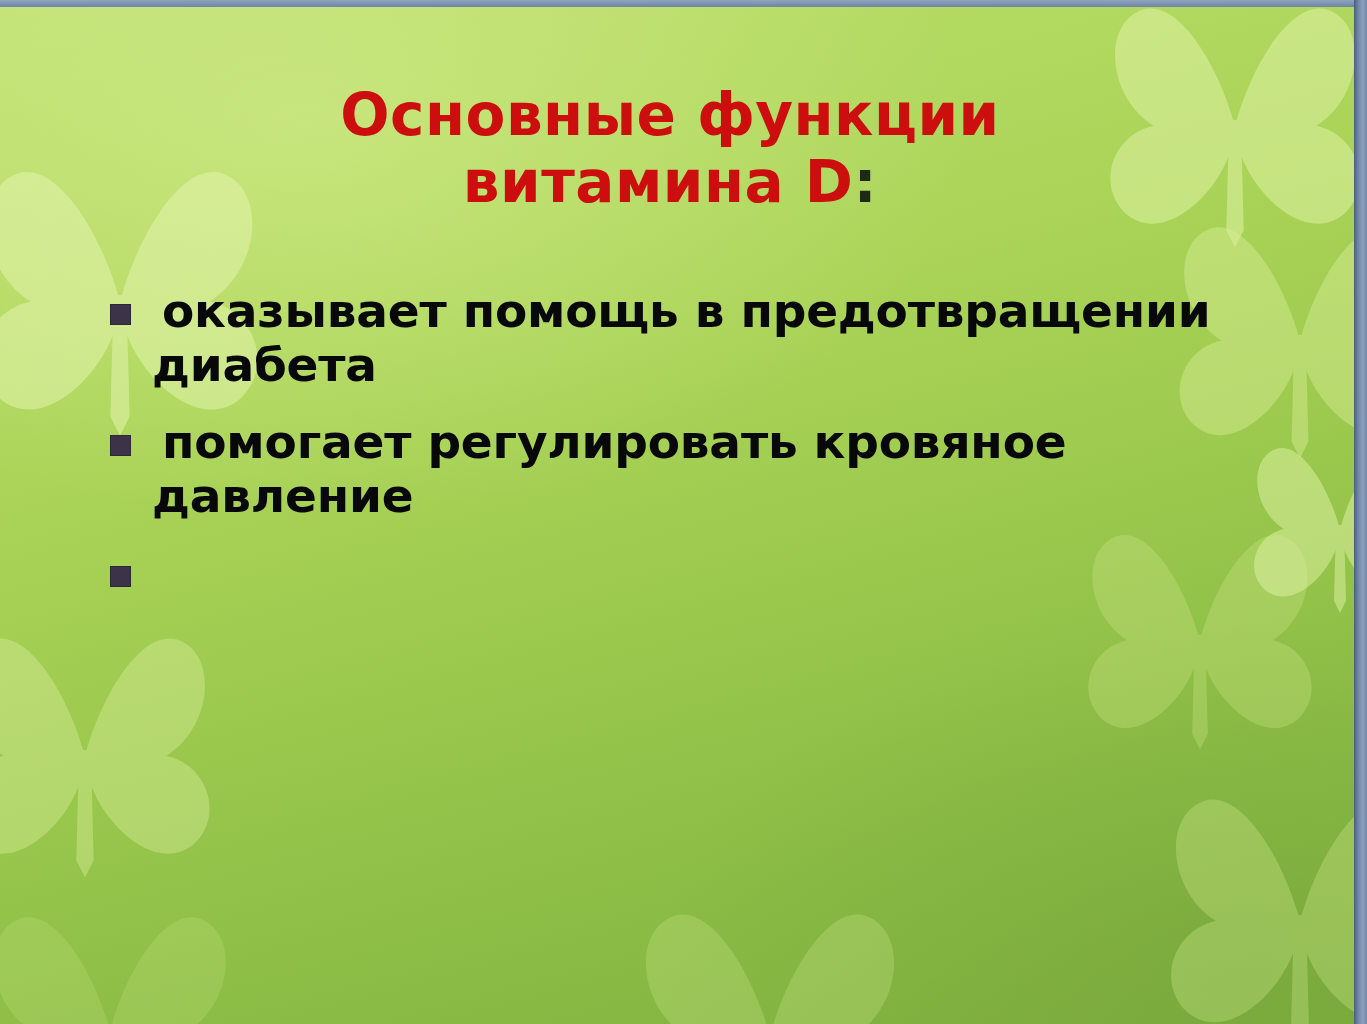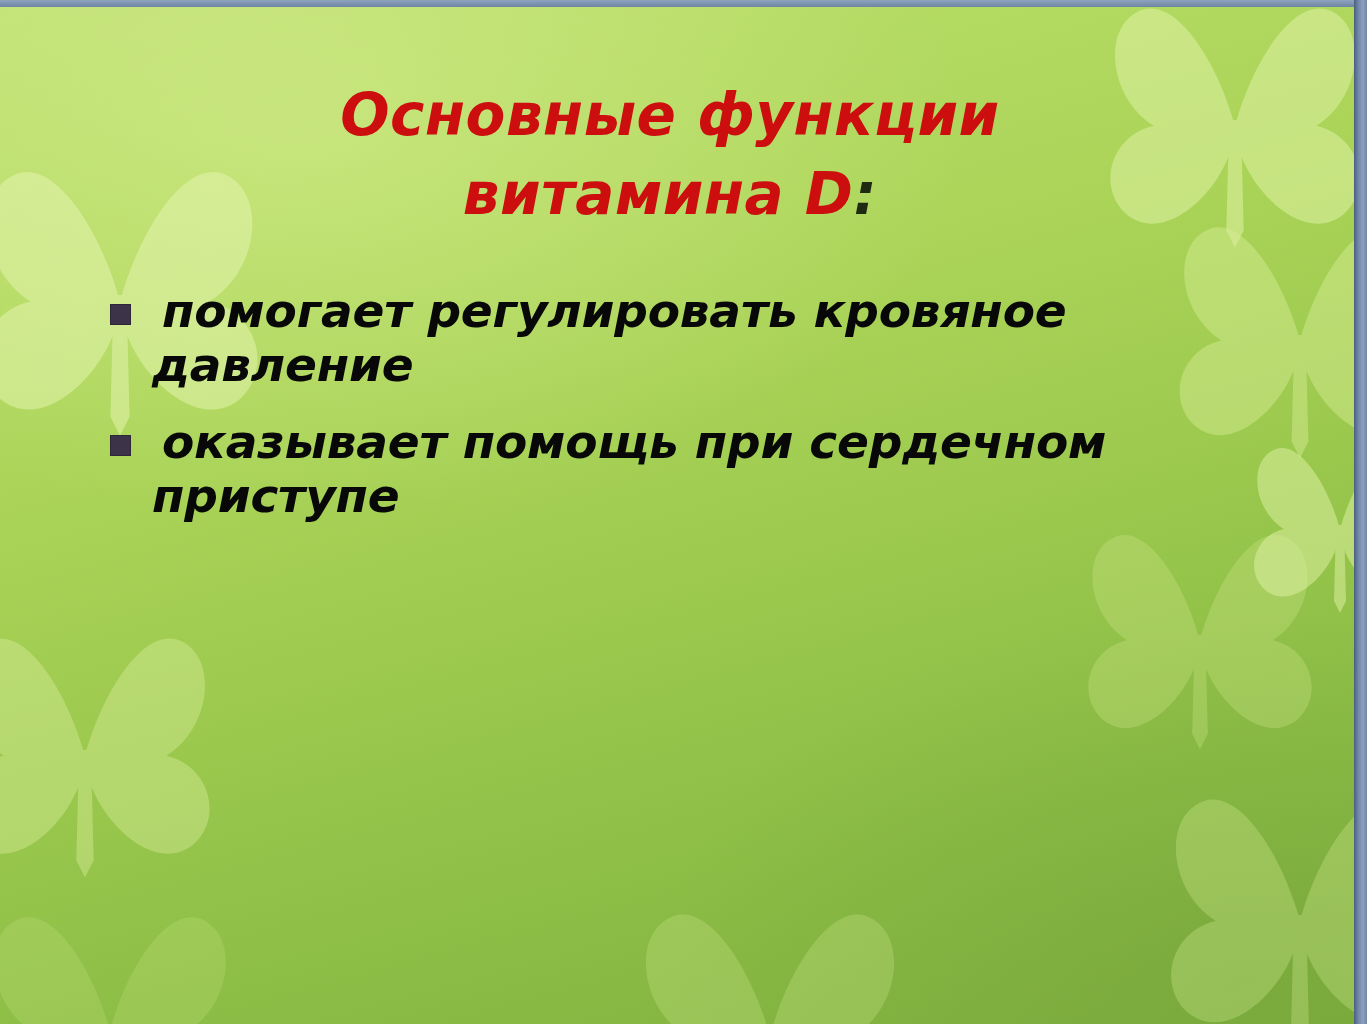--- a/index.html
+++ b/index.html
@@ -8,21 +8,20 @@
     padding: 0;
     background: #ffffff;
   }
   #slide {
     position: relative;
     width: 1367px;
     height: 1024px;
     overflow: hidden;
     font-family: "DejaVu Sans", "Liberation Sans", sans-serif;
     background: #fef9c3;
-    font-style: italic;
   }
   
   .bg-base {
     position: absolute;
     inset: 0;
     background: linear-gradient(165deg,
         #BFE072 0%,
         #B4DA62 18%,
         #A9D357 38%,
         #9AC84D 58%,
@@ -68,21 +67,21 @@
     text-align: center;
     line-height: 1.09;
   }
   .title-line {
     font-size: 58px;
     font-weight: bold;
     color: #CC0E0E;
     letter-spacing: 0.5px;
     white-space: nowrap;
   }
-  .title-line-2 { margin-top: 16px; }
+  .title-line-2 { margin-top: 4px; }
   .title-colon {
     color: #1E2A12;
     font-weight: bold;
   }
 
   
   .bullets {
     position: absolute;
     left: 0;
     top: 284px;
@@ -188,31 +187,34 @@
 
   </div>
 
   <div class="title-block">
     <div class="title-line title-line-1">Основные функции</div>
     <div class="title-line title-line-2"><span>витамина D</span><span class="title-colon">:</span></div>
   </div>
 
   <div class="bullets">
 
+    <div class="bullet-item item-0">
+      <span class="bullet-marker"></span>
+      <div class="bullet-text">оказывает помощь в предотвращении диабета</div>
+    </div>
 
 
 
     <div class="bullet-item item-3">
       <span class="bullet-marker"></span>
       <div class="bullet-text">помогает регулировать кровяное давление</div>
     </div>
 
     <div class="bullet-item item-4">
       <span class="bullet-marker"></span>
-      <div class="bullet-text">оказывает помощь при сердечном приступе</div>
     </div>
 
   </div>
 
   <div class="border-top"></div>
   <div class="border-right"></div>
 
 </div>
 
 </body></html>

